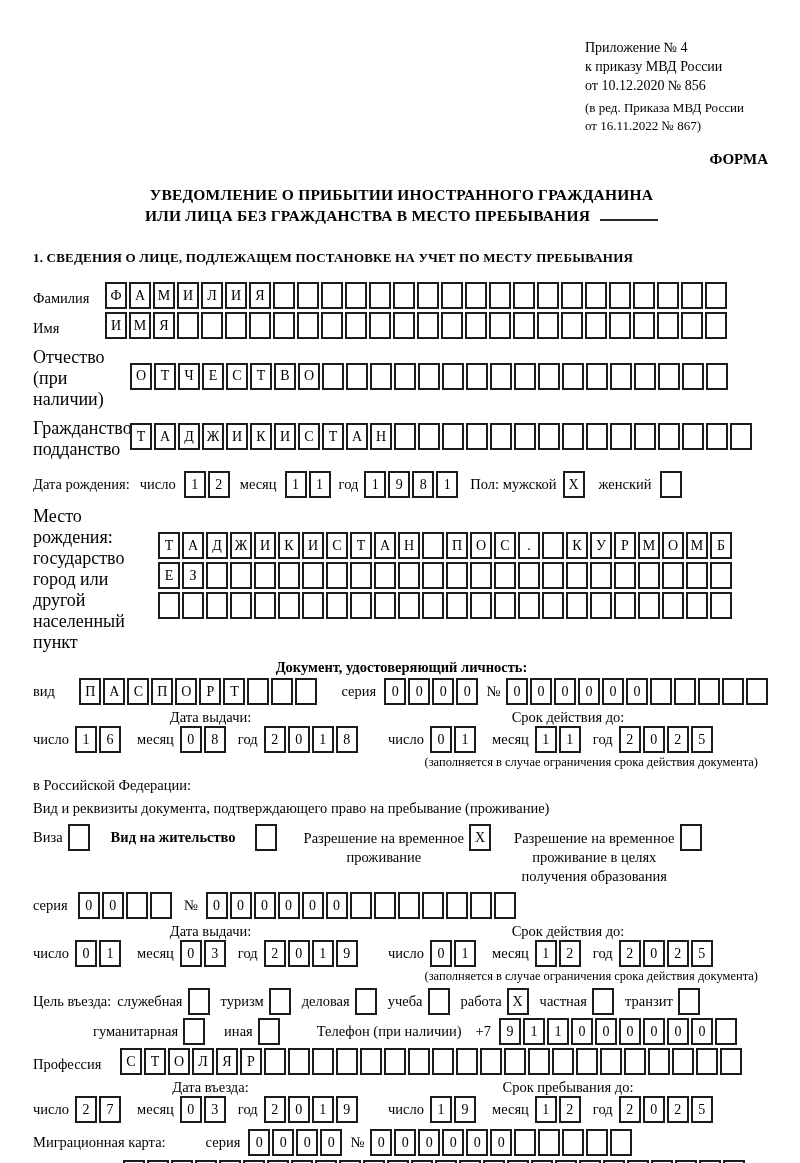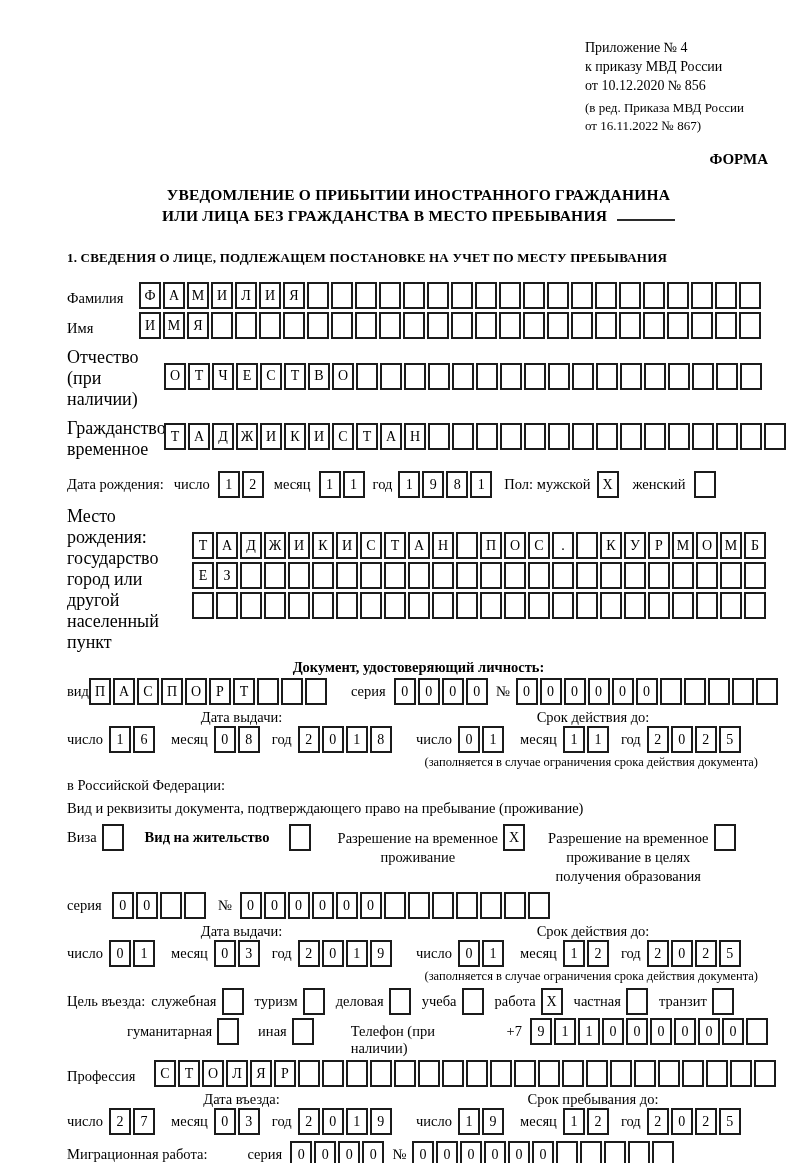--- a/index.html
+++ b/index.html
@@ -1,17 +1,17 @@
 <!DOCTYPE html>
 <html lang="ru"><head>
 <meta charset="utf-8">
 <style>
   html,body{margin:0;padding:0;background:#fff;}
   body{width:800px;height:1163px;color:#000;font-family:"Liberation Serif","DejaVu Serif",serif;position:relative;overflow:hidden;}
-  .page{box-sizing:border-box;width:800px;height:1163px;padding:38px 30px 0 67px;}
+  .page{box-sizing:border-box;width:800px;height:1163px;padding:38px 30px 0 33px;}
   
   .hdr{margin-left:auto;width:185px;font-size:14px;line-height:19px;}
   .hdr .amend{font-size:13px;line-height:18px;margin-top:4px;}
   .forma{width:185px;margin-left:auto;text-align:right;font-weight:bold;font-size:15px;margin-top:16px;padding-right:2px;}
   
   .title{text-align:center;font-weight:bold;font-size:15.5px;line-height:21px;margin-top:16px;letter-spacing:.2px;}
   .blank-line{display:inline-block;width:58px;border-bottom:2px solid #2b2b2b;height:12px;margin-left:10px;}
   .sect{font-weight:bold;font-size:13px;margin-top:24px;margin-bottom:16px;letter-spacing:.2px;}
   
   .frow{display:flex;align-items:center;margin-bottom:3px;}
@@ -158,21 +158,21 @@
         <span class="cell"></span>
         <span class="cell"></span>
         <span class="cell"></span>
         <span class="cell"></span>
       </span>
   </div>
 
   <div class="frow">
     <div class="flabel lblstack" style="width:97px;">
       <div>Гражданство,</div>
-      <div>временное</div>
+      <div>подданство</div>
     </div>
     <span class="cellrow">
         <span class="cell">Т</span>
         <span class="cell">А</span>
         <span class="cell">Д</span>
         <span class="cell">Ж</span>
         <span class="cell">И</span>
         <span class="cell">К</span>
         <span class="cell">И</span>
         <span class="cell">С</span>
@@ -665,21 +665,21 @@
             <span class="cell">2</span>
             <span class="cell">0</span>
             <span class="cell">2</span>
             <span class="cell">5</span>
           </span>
       </div>
     </div>
   </div>
 
   <div class="inline-row" style="margin-top:6px;">
-    <span class="t" style="margin-right:40px;">Миграционная работа:</span>
+    <span class="t" style="margin-right:40px;">Миграционная карта:</span>
     <span class="t" style="margin-right:8px;">серия</span>
     <span class="cellrow">
         <span class="cell">0</span>
         <span class="cell">0</span>
         <span class="cell">0</span>
         <span class="cell">0</span>
       </span>
     <span class="t" style="margin:0 6px;">№</span>
     <span class="cellrow">
         <span class="cell">0</span>

